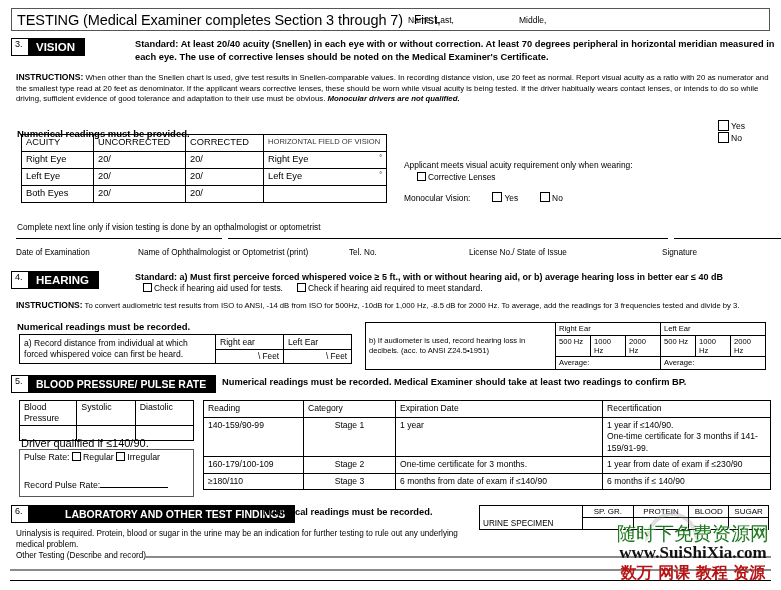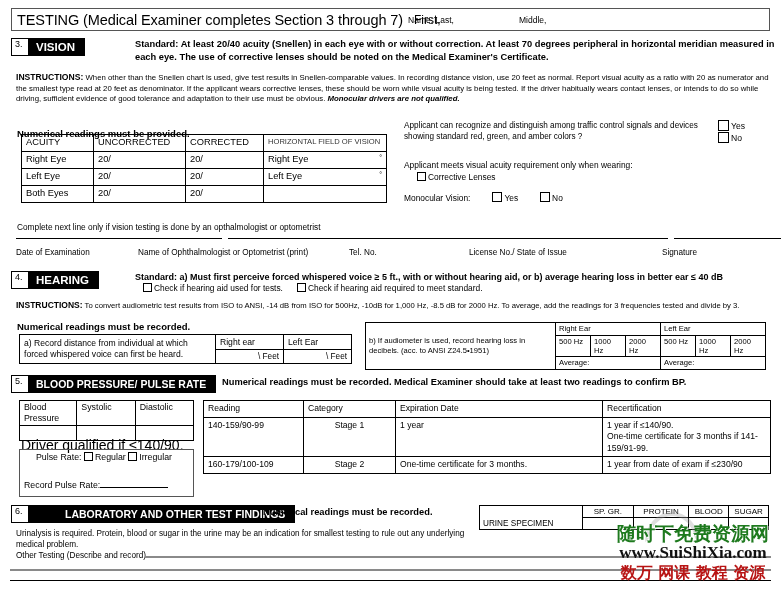--- a/index.html
+++ b/index.html
@@ -102,23 +102,23 @@
   #hear-b td { padding: 1px 3px; height: 13px; }
   #hear-b .blabel { font-size: 7.6px; line-height: 10px; border: none; }
 
   
   #sec5-badge { position: absolute; left: 11px; top: 375px; }
   #sec5-badge .lbl { font-size: 10.5px; }
   #sec5-note { position: absolute; left: 222px; top: 377px; font-size: 9.3px; font-weight: bold; }
 
   #bp-table { position: absolute; left: 19px; top: 400px; font-size: 8.8px; width: 175px; }
   #bp-table td { height: 15px; padding: 1px 4px; }
-  #driver-qual { position: absolute; left: 21px; top: 437px; font-size: 14px; text-align: right; }
+  #driver-qual { position: absolute; left: 21px; top: 437px; font-size: 11px; text-align: right; }
   #pulse-box { position: absolute; left: 19px; top: 449px; width: 175px; height: 48px;
-    border: 1px solid #555; font-size: 8.8px; padding: 2px 16px; }
+    border: 1px solid #555; font-size: 8.8px; padding: 2px 4px; }
   #pulse-box .r2 { position: absolute; left: 4px; top: 30px; }
   #pulse-box .pline { display: inline-block; width: 68px; border-bottom: 1px solid #000; }
 
   #bp-grid { position: absolute; left: 203px; top: 400px; font-size: 8.6px; width: 568px; }
   #bp-grid td { padding: 2px 4px; line-height: 11.5px; }
   #bp-grid .ctr { text-align: center; }
 
   
   #sec6-badge { position: absolute; left: 11px; top: 505px; }
   #sec6-badge .lbl { font-size: 10.5px; padding-left: 36px; }
@@ -129,21 +129,21 @@
   #urine-table td { height: 12px; padding: 1px 3px; text-align: center; }
   #urine-table .us { text-align: left; font-size: 8.2px; vertical-align: bottom; }
 
   #lab-line-1 { position: absolute; left: 145px; top: 556px; width: 626px; height: 2px; background: #8a8a8a; }
   #lab-line-2 { position: absolute; left: 10px; top: 569px; width: 761px; height: 2px; background: #8a8a8a; }
   #lab-line-3 { position: absolute; left: 10px; top: 580px; width: 761px; height: 1px; background: #000; }
 
   
   #watermark { position: absolute; left: 608px; top: 523px; width: 170px; text-align: center;
     line-height: 20px; pointer-events: none; }
-  #watermark .w1 { color: #1e7a1e; font-weight: bold; font-size: 19px; letter-spacing: 0px;
+  #watermark .w1 { color: #1e7a1e; font-weight: normal; font-size: 19px; letter-spacing: 0px;
      font-family: "DejaVu Sans", sans-serif; text-shadow: 1px 1px 0 #ffffff; }
   #watermark .w2 { color: #111; font-weight: bold; font-size: 17px;
      font-family: "Liberation Serif", serif; }
   #watermark .w3 { color: #b81414; font-weight: bold; font-size: 16px;
      font-family: "DejaVu Sans", sans-serif; }
   #wm-arc { position: absolute; left: 645px; top: 512px; width: 54px; height: 30px;
      border: 4px solid rgba(160,160,160,0.35); border-bottom-color: transparent;
      border-radius: 50% 50% 0 0 / 100% 100% 0 0; }
 </style>
 </head>
@@ -195,21 +195,20 @@
       <td>Both Eyes</td>
       <td>20/</td>
       <td>20/</td>
       <td></td>
     </tr>
   </tbody>
     </table>
 
   <div id="complete-next">Complete next line only if vision testing is done by an opthalmologist or optometrist</div>
 
-  <div id="vq1">Applicant can recognize and distinguish among traffic control signals and devices showing standard red, green, and amber colors ?</div>
   <div id="vq1-opts">
     <div><span class="cbx"></span><span>Yes</span></div>
     <div><span class="cbx"></span><span>No</span></div>
   </div>
 
   <div id="vq2">
     <div>Applicant meets visual acuity requirement only when wearing:</div>
     <div class="sub"><span class="cbx"></span><span>Corrective Lenses</span></div>
   </div>
 
@@ -321,30 +320,36 @@
       <td>1 year</td>
       <td style="white-space:pre-line">1 year if ≤140/90.
 One-time certificate for 3 months if 141-159/91-99.</td>
     </tr>
     <tr>
       <td>160-179/100-109</td>
       <td class="ctr">Stage 2</td>
       <td>One-time certificate for 3 months.</td>
       <td>1 year from date of exam if ≤230/90</td>
     </tr>
+    <tr>
+      <td>≥180/110</td>
+      <td class="ctr">Stage 3</td>
+      <td>6 months from date of exam if ≤140/90</td>
+      <td>6 months if ≤ 140/90</td>
+    </tr>
   </tbody>
     </table>
 
   <div class="badge" id="sec6-badge">
     <span class="num">6.</span>
     <span class="lbl">LABORATORY AND OTHER TEST FINDINGS</span>
   </div>
   <div id="sec6-note">Numerical readings must be recorded.</div>
   <div id="lab-text">
-    <div>Urinalysis is required.  Protein, blood or sugar in the urine may be an indication for smallest testing to rule out any underlying medical problem.</div>
+    <div>Urinalysis is required.  Protein, blood or sugar in the urine may be an indication for further testing to rule out any underlying medical problem.</div>
     <div>Other Testing (Describe and record)</div>
   </div>
 
   <table class="tbl" id="urine-table">
     <tbody>
         <tr>
       <td rowspan="2" class="us" style="width:105px">URINE SPECIMEN</td>
       <td style="width:52px">SP. GR.</td>
       <td style="width:56px">PROTEIN</td>
       <td style="width:40px">BLOOD</td>

